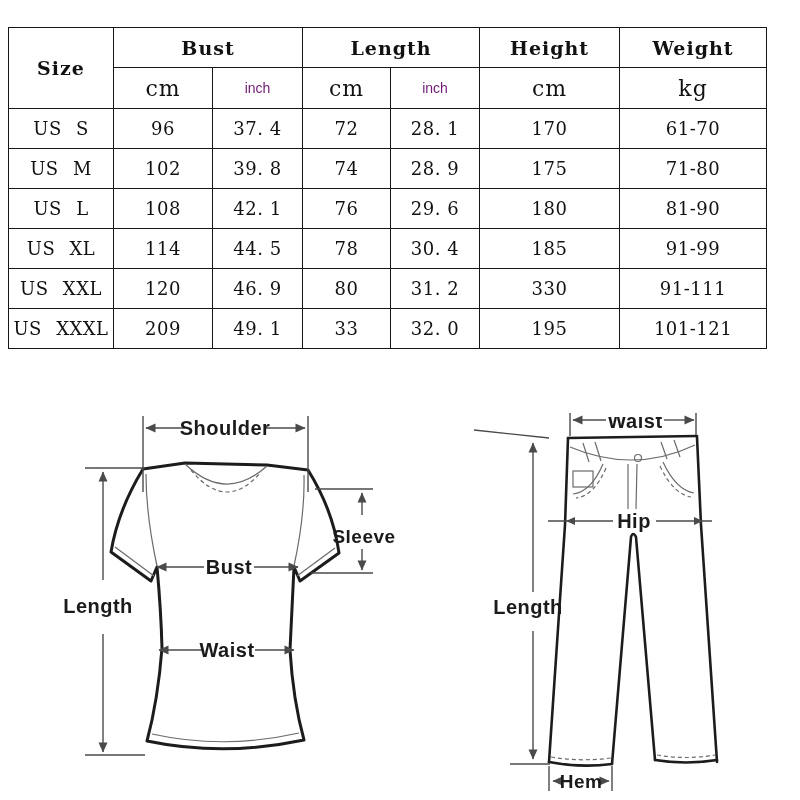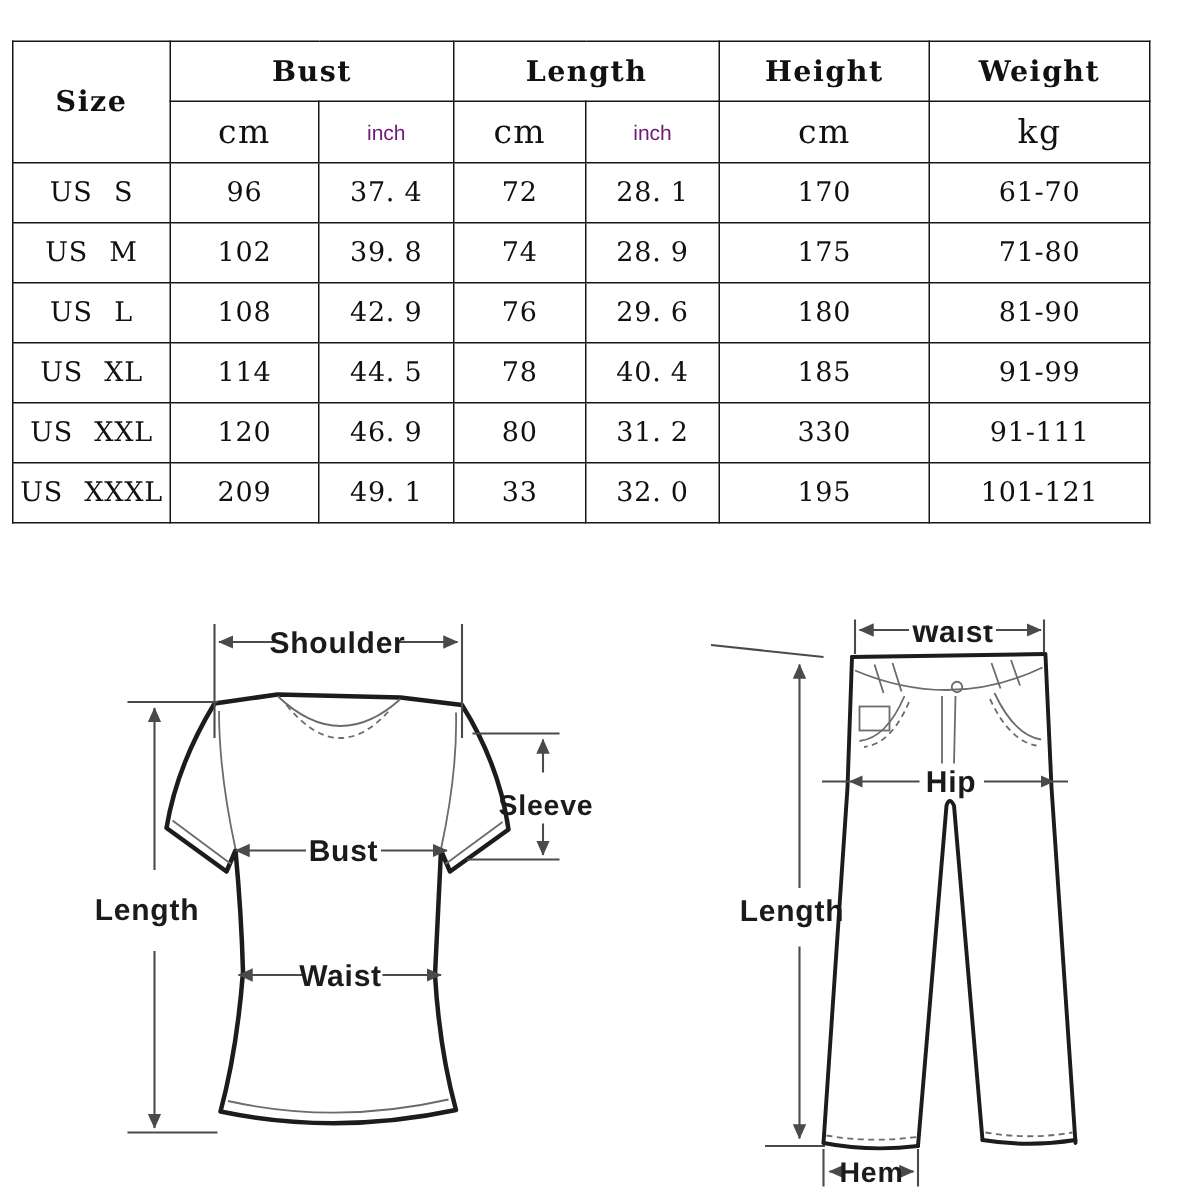--- a/index.html
+++ b/index.html
@@ -91,32 +91,32 @@
         <td>102</td>
         <td>39. 8</td>
         <td>74</td>
         <td>28. 9</td>
         <td>175</td>
         <td>71-80</td>
       </tr>
       <tr>
         <td>US L</td>
         <td>108</td>
-        <td>42. 9</td>
+        <td>42. 1</td>
         <td>76</td>
         <td>29. 6</td>
         <td>180</td>
         <td>81-90</td>
       </tr>
       <tr>
         <td>US XL</td>
         <td>114</td>
         <td>44. 5</td>
         <td>78</td>
-        <td>40. 4</td>
+        <td>30. 4</td>
         <td>185</td>
         <td>91-99</td>
       </tr>
       <tr>
         <td>US XXL</td>
         <td>120</td>
         <td>46. 9</td>
         <td>80</td>
         <td>31. 2</td>
         <td>330</td>

